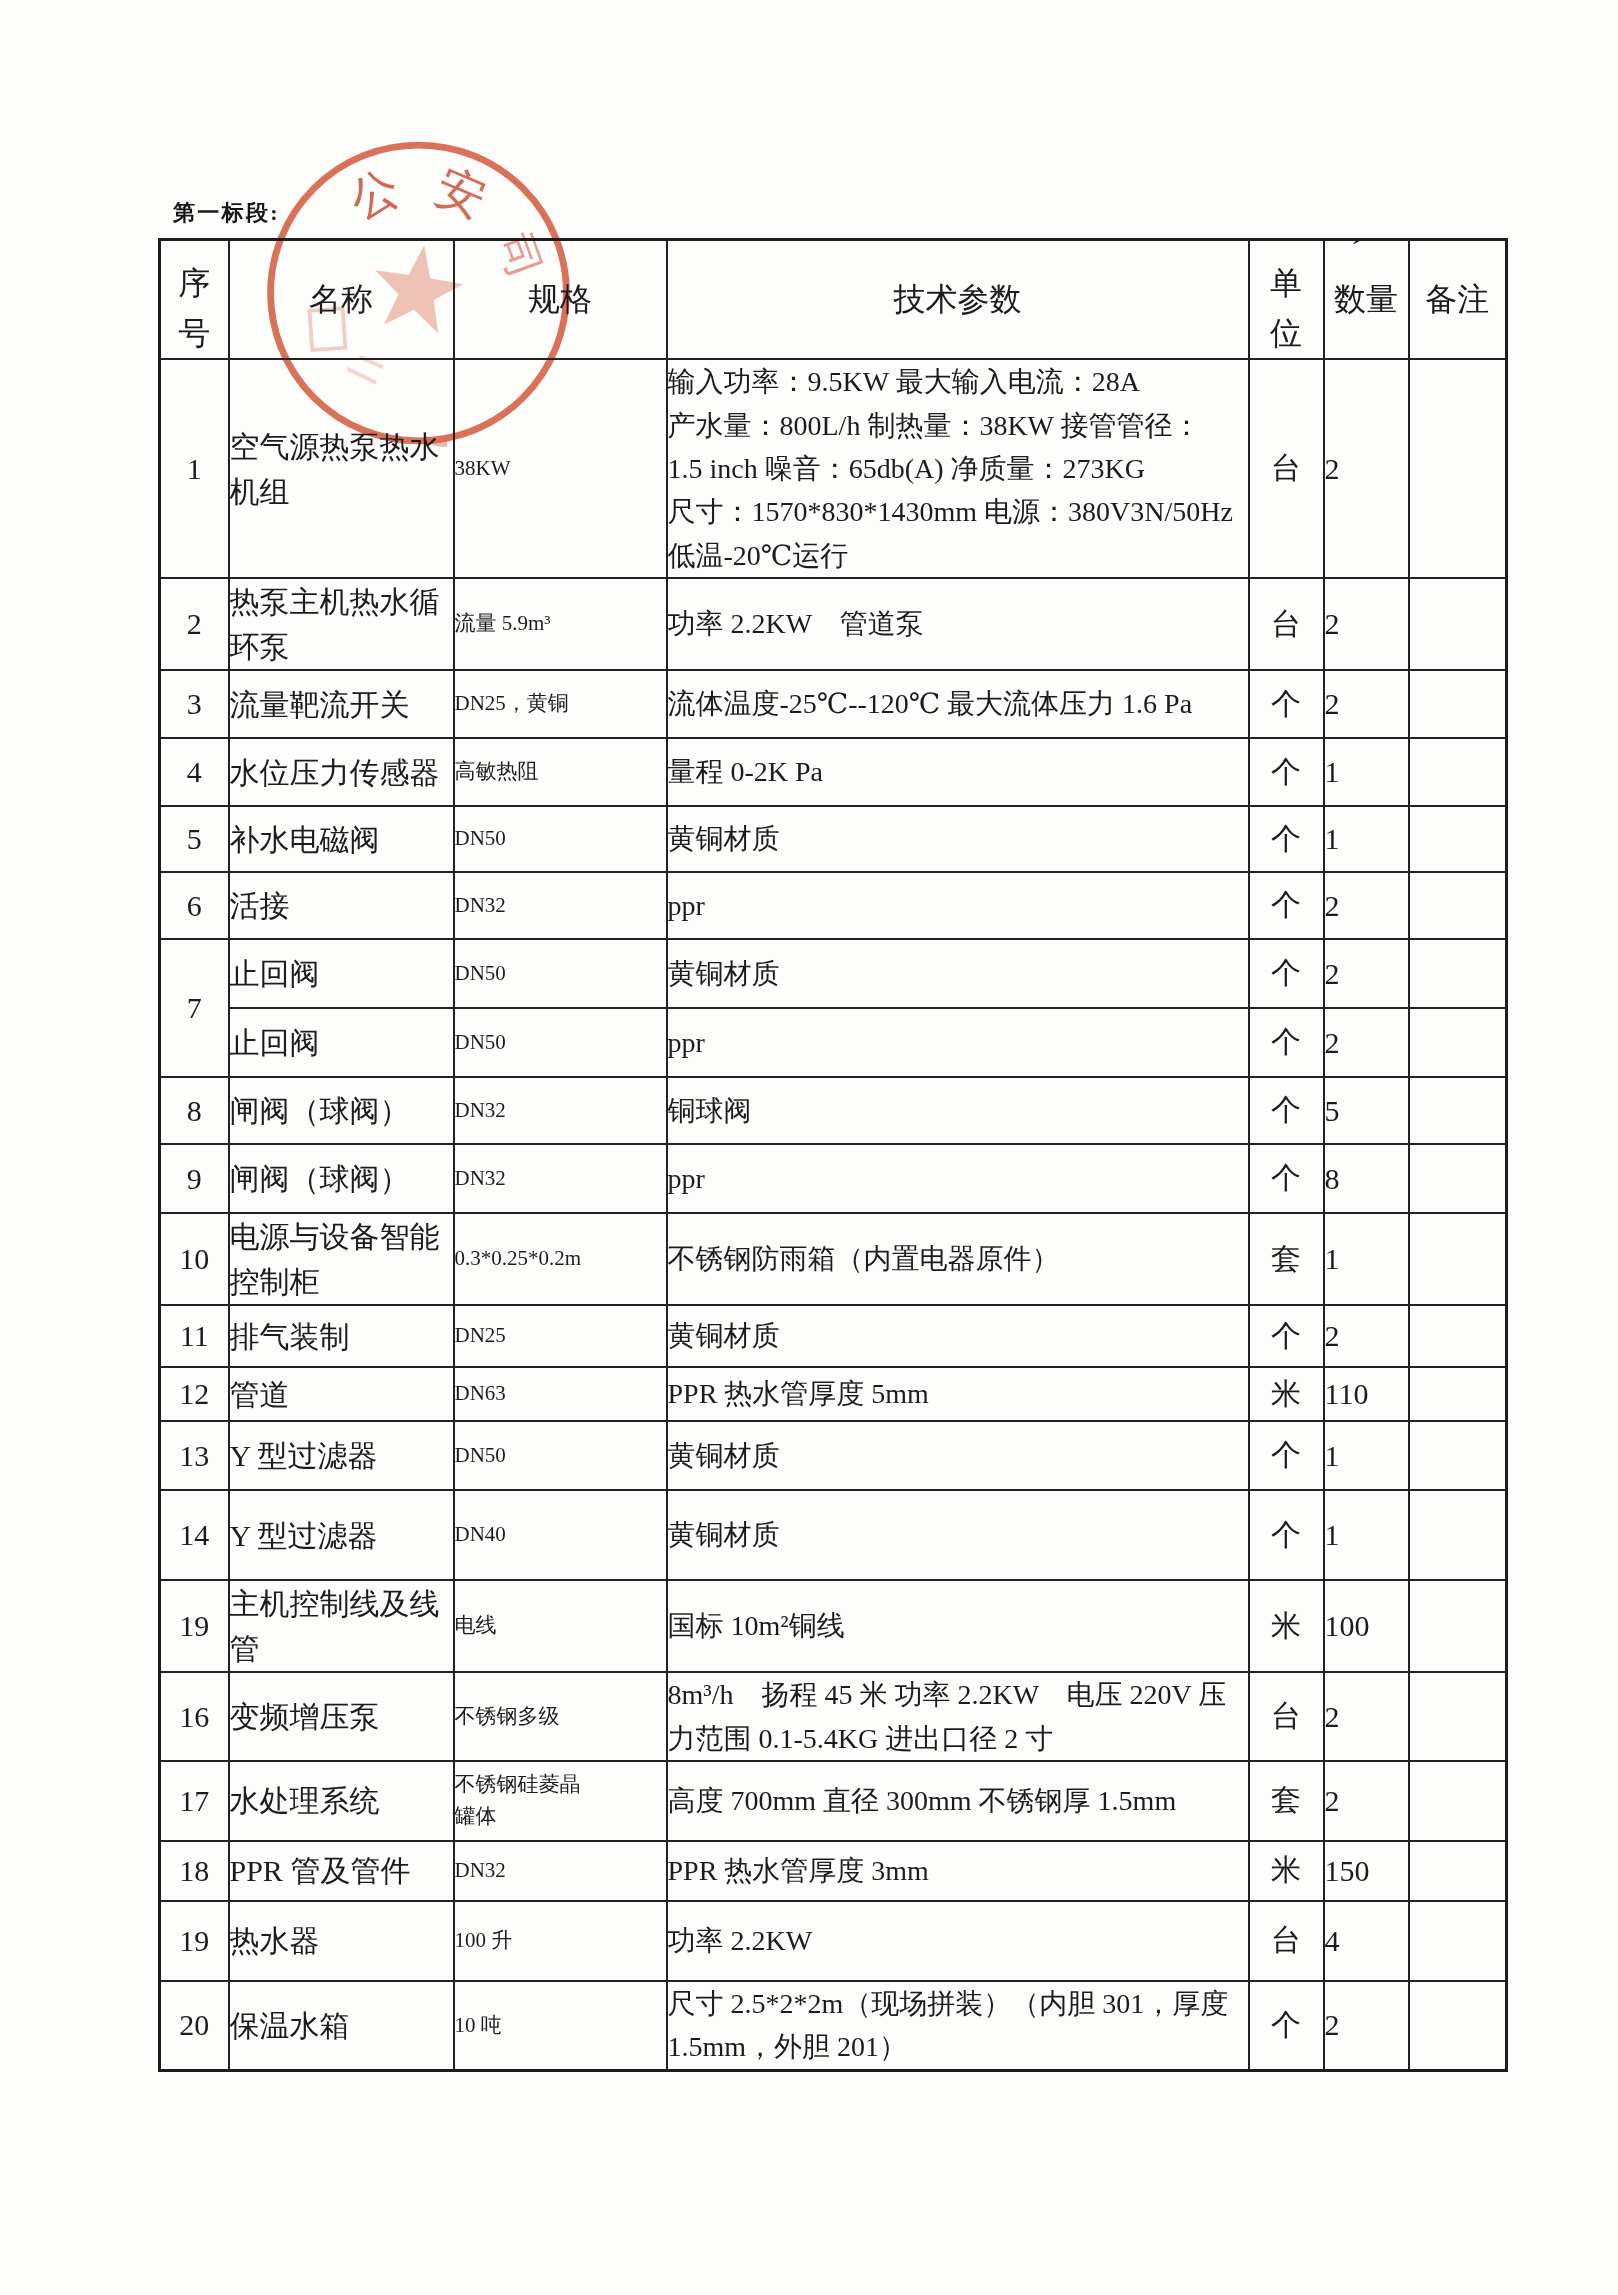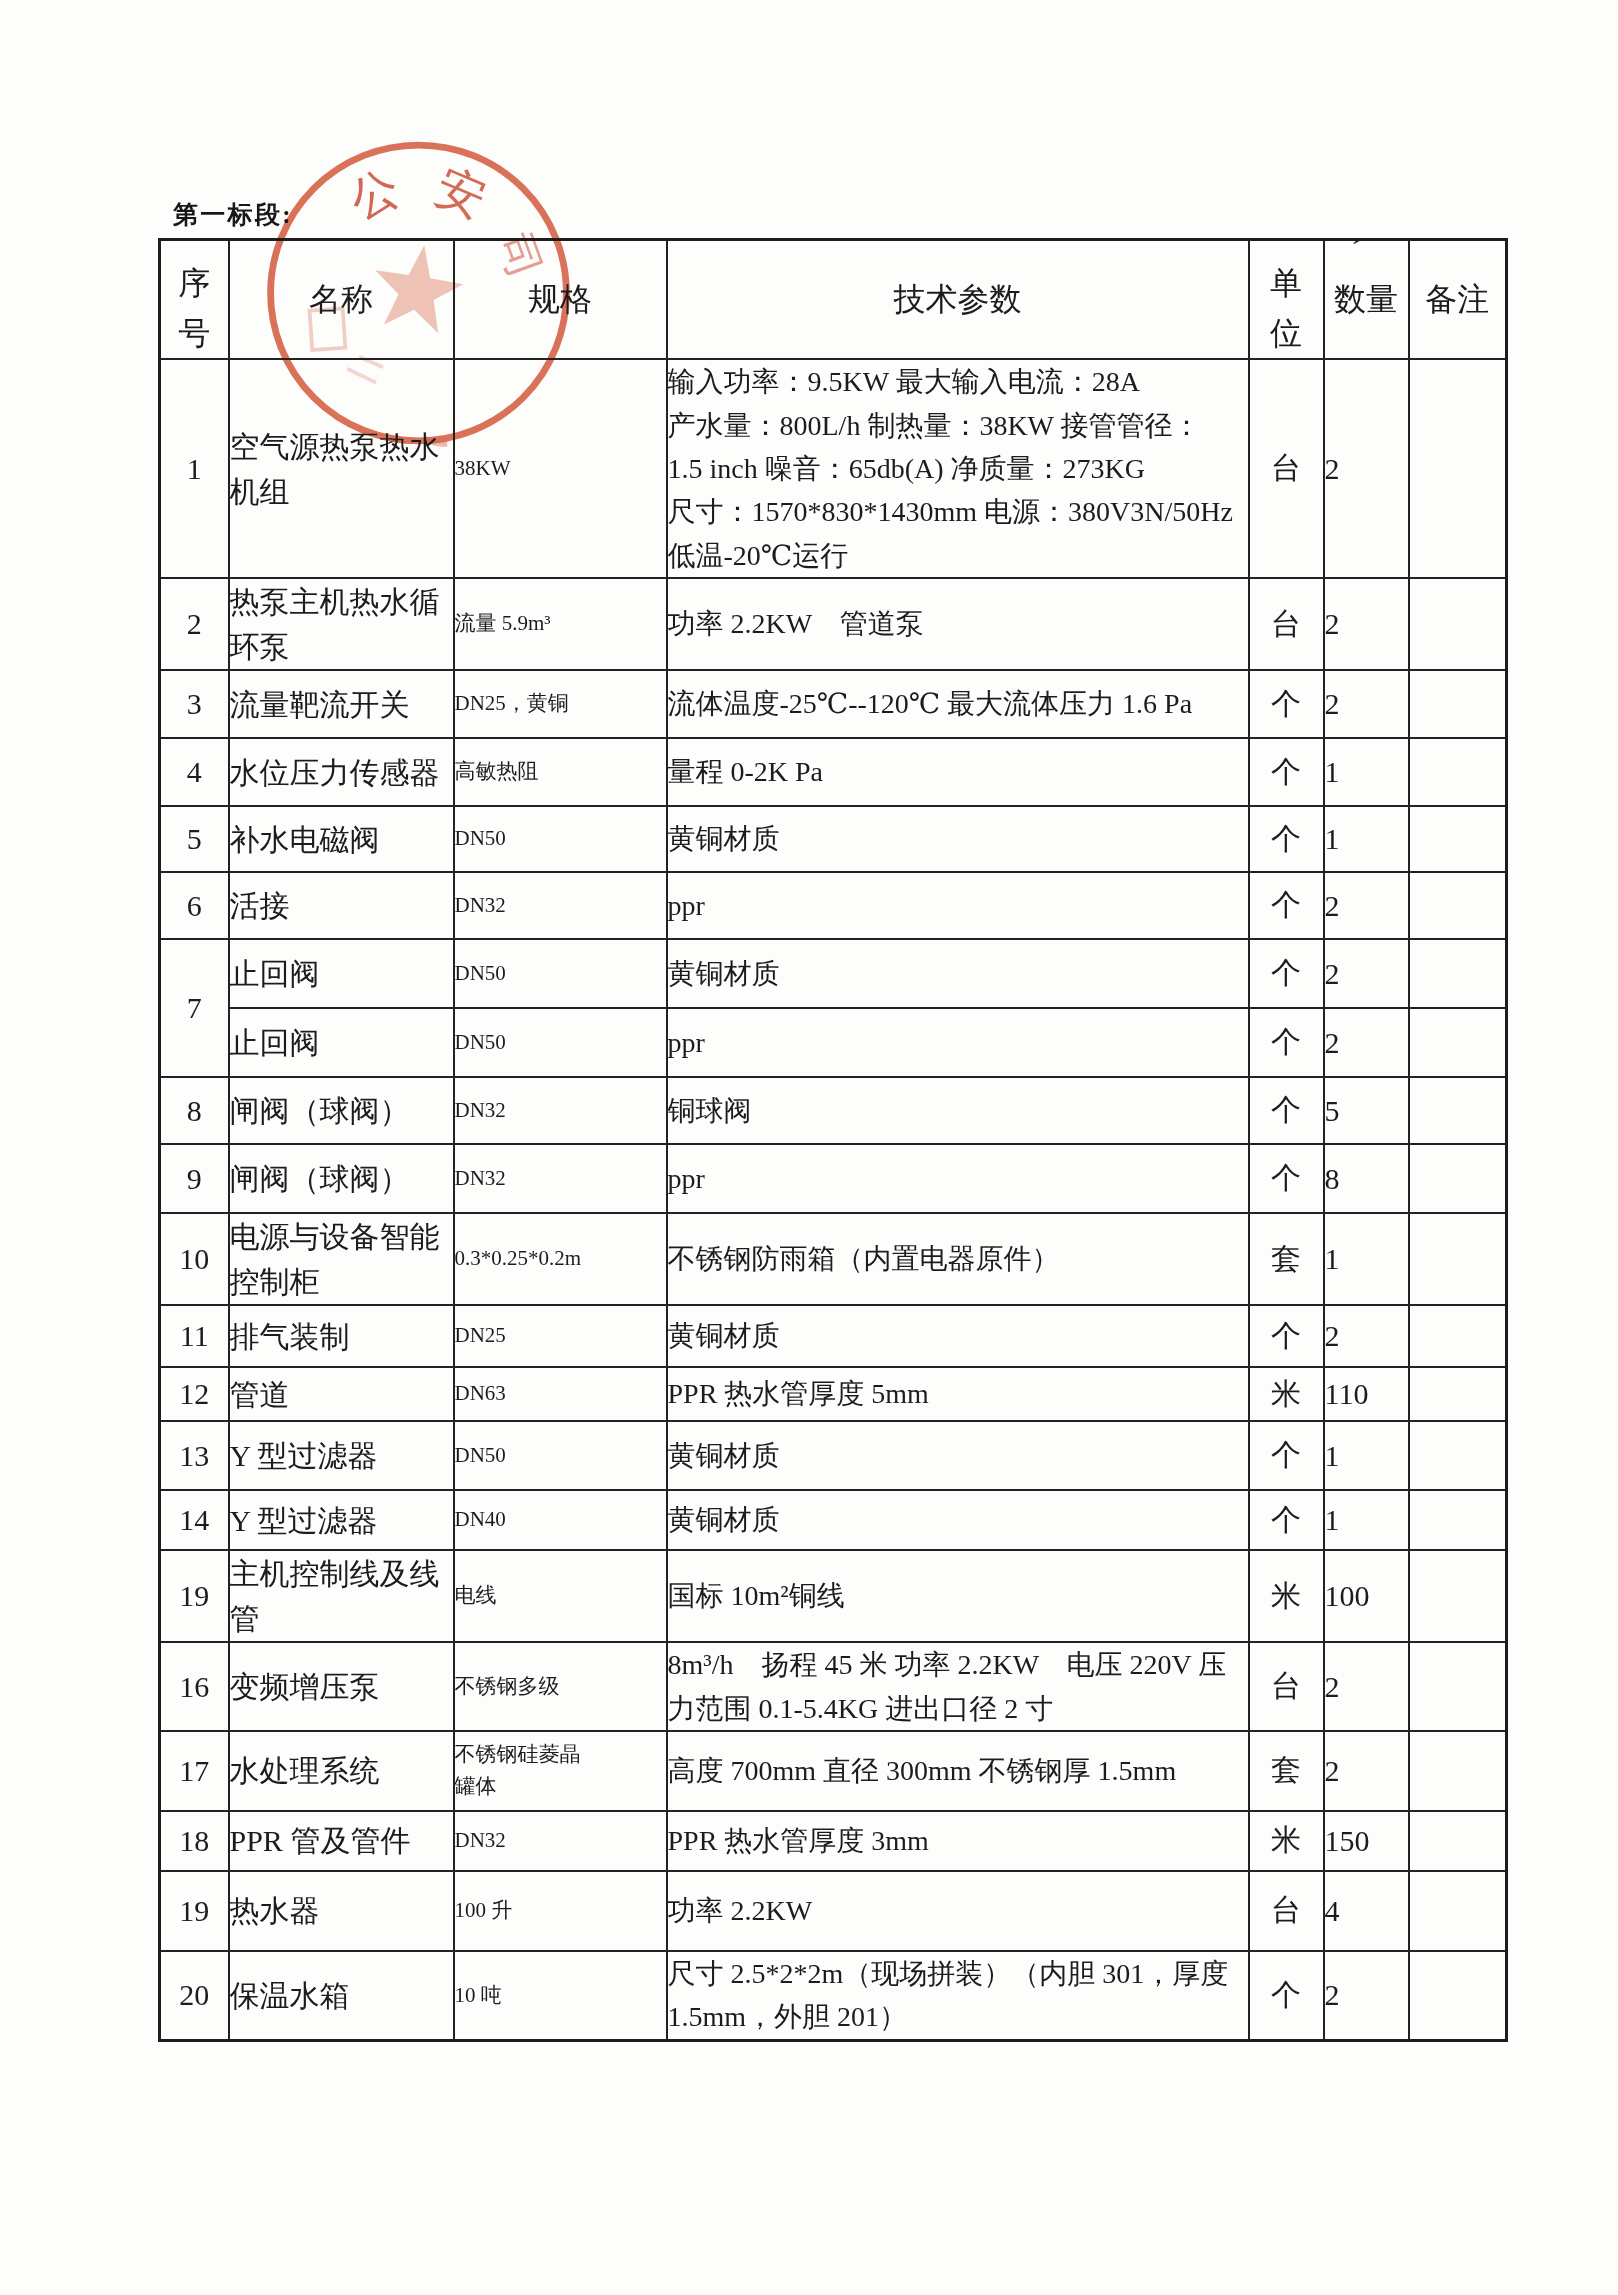--- a/index.html
+++ b/index.html
@@ -6,21 +6,21 @@
   .page{
     position:relative;
     width:1619px;height:2295px;
     background:#fdfdfc;
     font-family:"Liberation Serif","DejaVu Serif",serif;
     color:#1c1c1c;
     overflow:hidden;
   }
   .doc-title{
     position:absolute;left:173px;top:198px;
-    font-size:25px;font-weight:600;letter-spacing:2.3px;
+    font-size:22px;font-weight:600;letter-spacing:2.3px;
     color:#171717;
   }
   table.spec{
     position:absolute;left:158px;top:238px;
     width:1347px;height:1790px;
     border-collapse:collapse;table-layout:fixed;
     border:3.8px solid #1d1d1d;
   }
   table.spec td,table.spec th{
     border:2.3px solid #222;
@@ -228,21 +228,21 @@
     </tr>
     <tr style="height:69px">
       <td class="c-seq">13</td>
       <td class="c-name">Y 型过滤器</td>
       <td class="c-spec">DN50</td>
       <td class="c-tech">黄铜材质</td>
       <td class="c-unit">个</td>
       <td class="c-qty">1</td>
       <td class="c-note"></td>
     </tr>
-    <tr style="height:60px">
+    <tr style="height:90px">
       <td class="c-seq">14</td>
       <td class="c-name">Y 型过滤器</td>
       <td class="c-spec">DN40</td>
       <td class="c-tech">黄铜材质</td>
       <td class="c-unit">个</td>
       <td class="c-qty">1</td>
       <td class="c-note"></td>
     </tr>
     <tr style="height:90px">
       <td class="c-seq">19</td>

